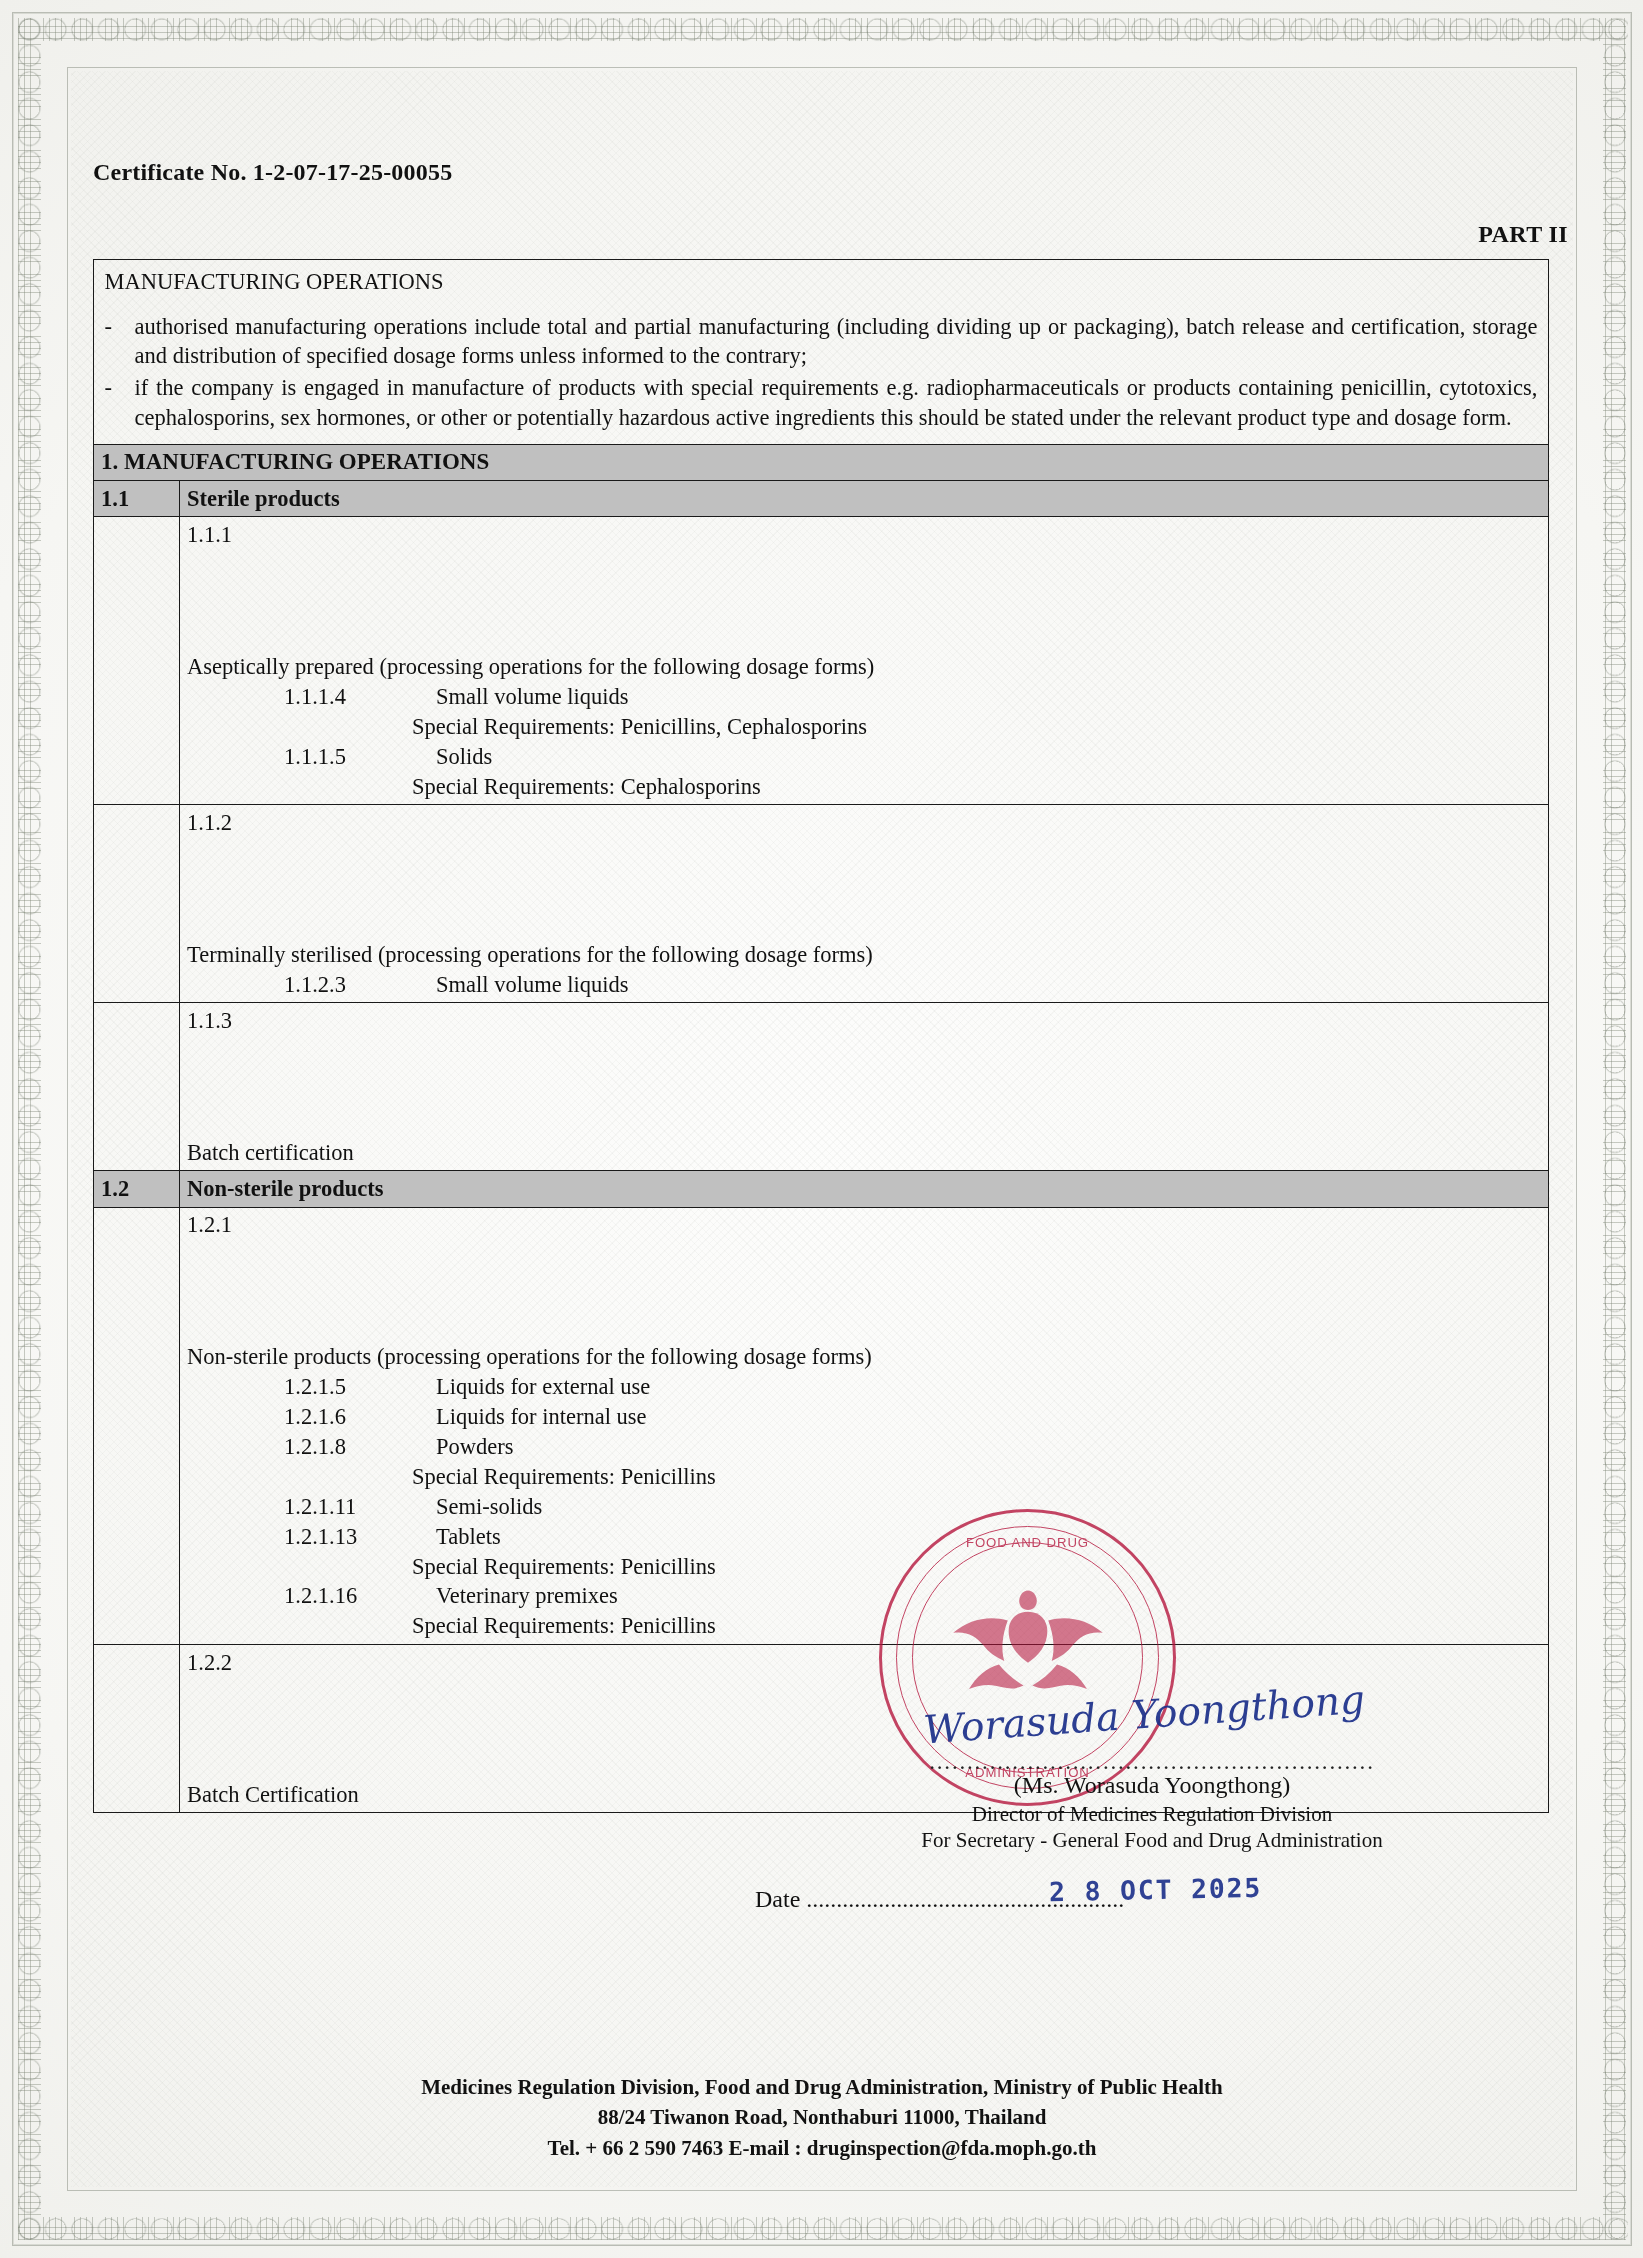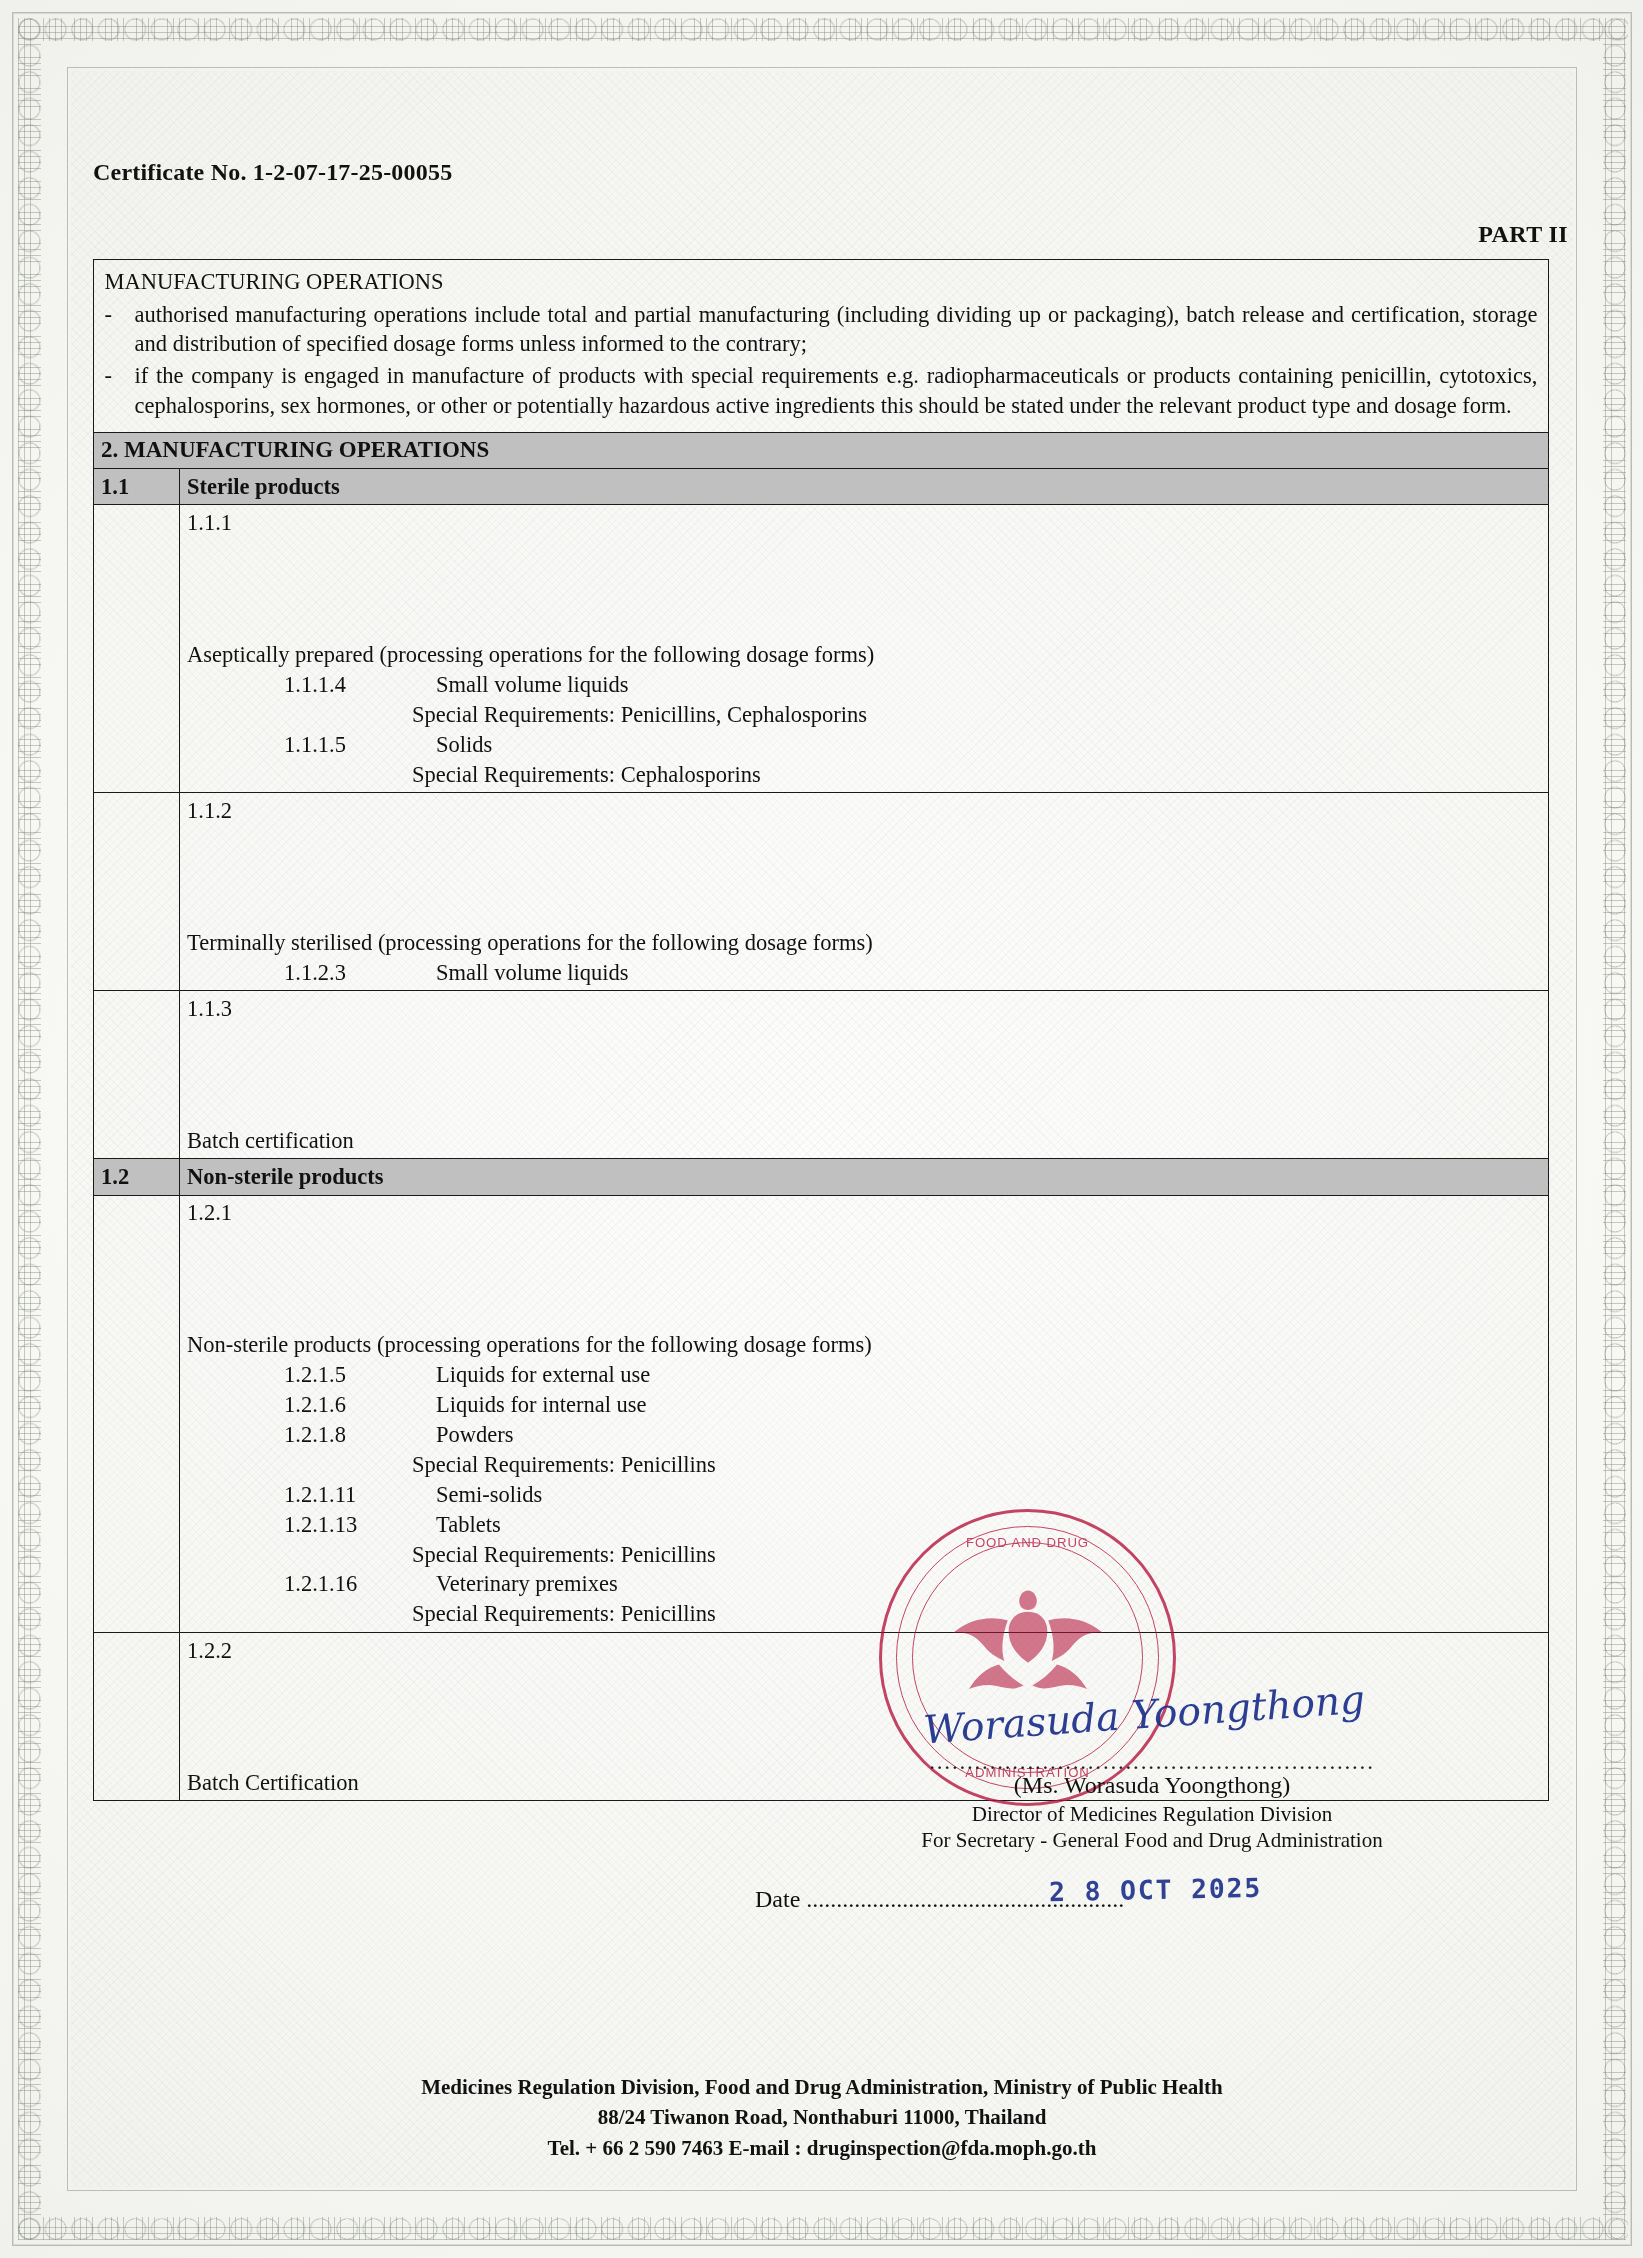--- a/index.html
+++ b/index.html
@@ -118,21 +118,21 @@
     vertical-align: top;
     padding: 2.6px 7px;
     line-height: 1.33;
   }
 
   .ops-header-cell {
     padding: 7px 10.6px 10.6px 10.6px !important;
   }
   .ops-intro-line {
     font-size: 22.5px;
-    margin-bottom: 3px;
+    margin-bottom: 15px;
   }
   .bullet-row {
     display: flex;
     align-items: flex-start;
     margin-top: 1.8px;
   }
   .bullet-dash {
     width: 30px;
     flex: 0 0 30px;
     font-size: 22.5px;
@@ -322,21 +322,21 @@
             </div>
 
             <div class="bullet-row">
               <div class="bullet-dash">-</div>
               <div class="bullet-text">if the company is engaged in manufacture of products with special requirements e.g. radiopharmaceuticals or products containing penicillin, cytotoxics, cephalosporins, sex hormones, or other or potentially hazardous active ingredients this should be stated under the relevant product type and dosage form.</div>
             </div>
           </td>
         </tr>
 
         <tr class="section-head">
-          <td colspan="2">2. MANUFACTURING OPERATIONS</td>
+          <td colspan="2">1. MANUFACTURING OPERATIONS</td>
         </tr>
 
         <tr>
           <td class="sub-head-shaded">1.1</td>
           <td class="sub-head-shaded">Sterile products</td>
         </tr>
 
         <tr>
           <td>&nbsp;</td>
           <td>

